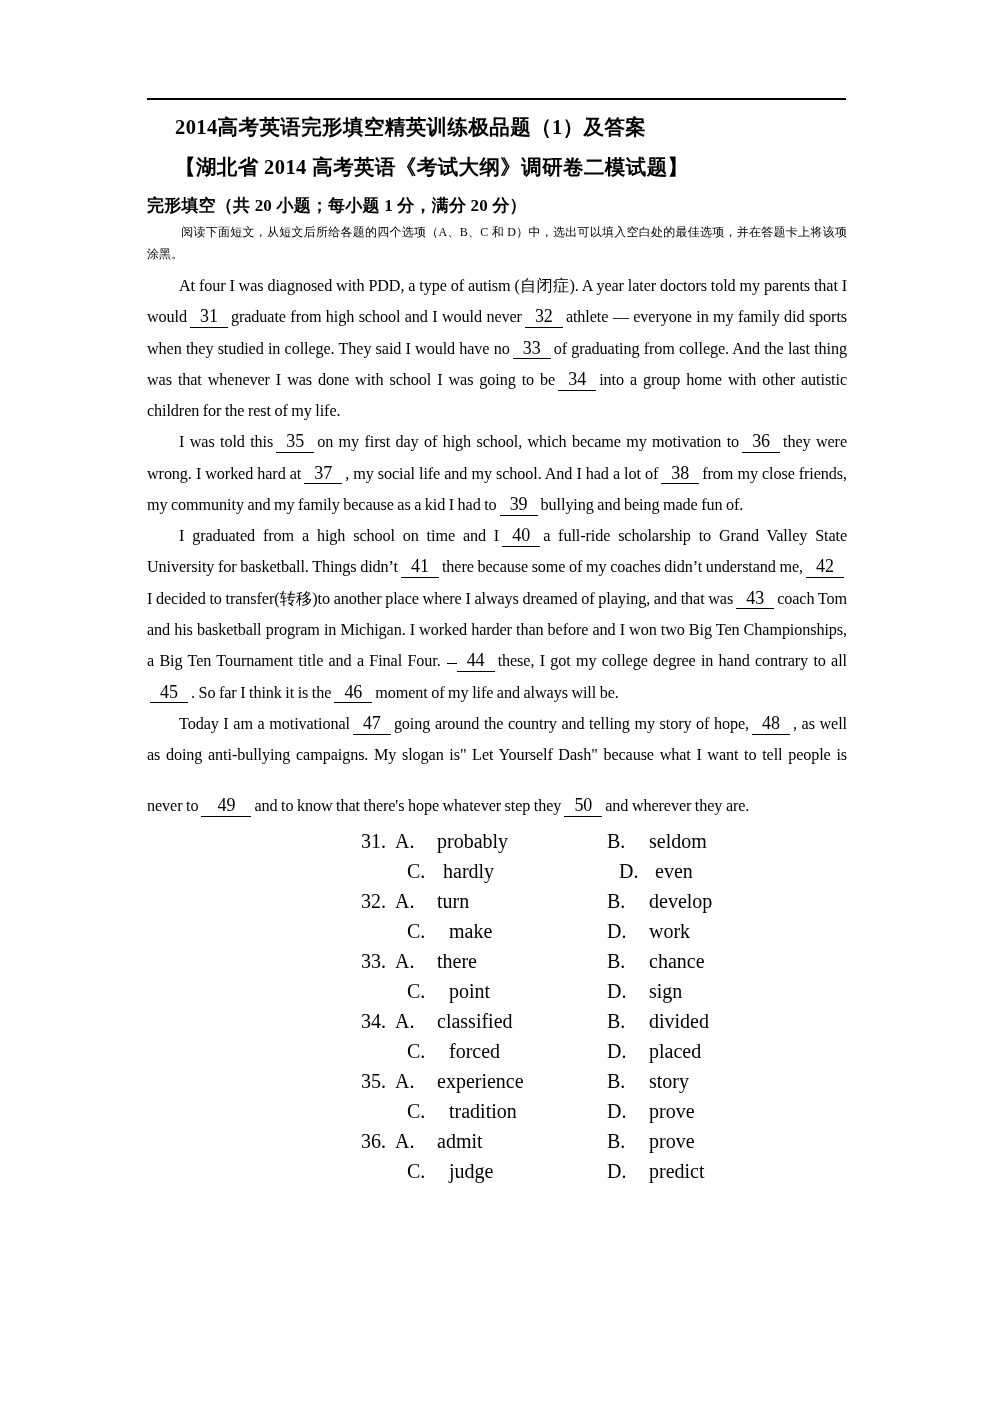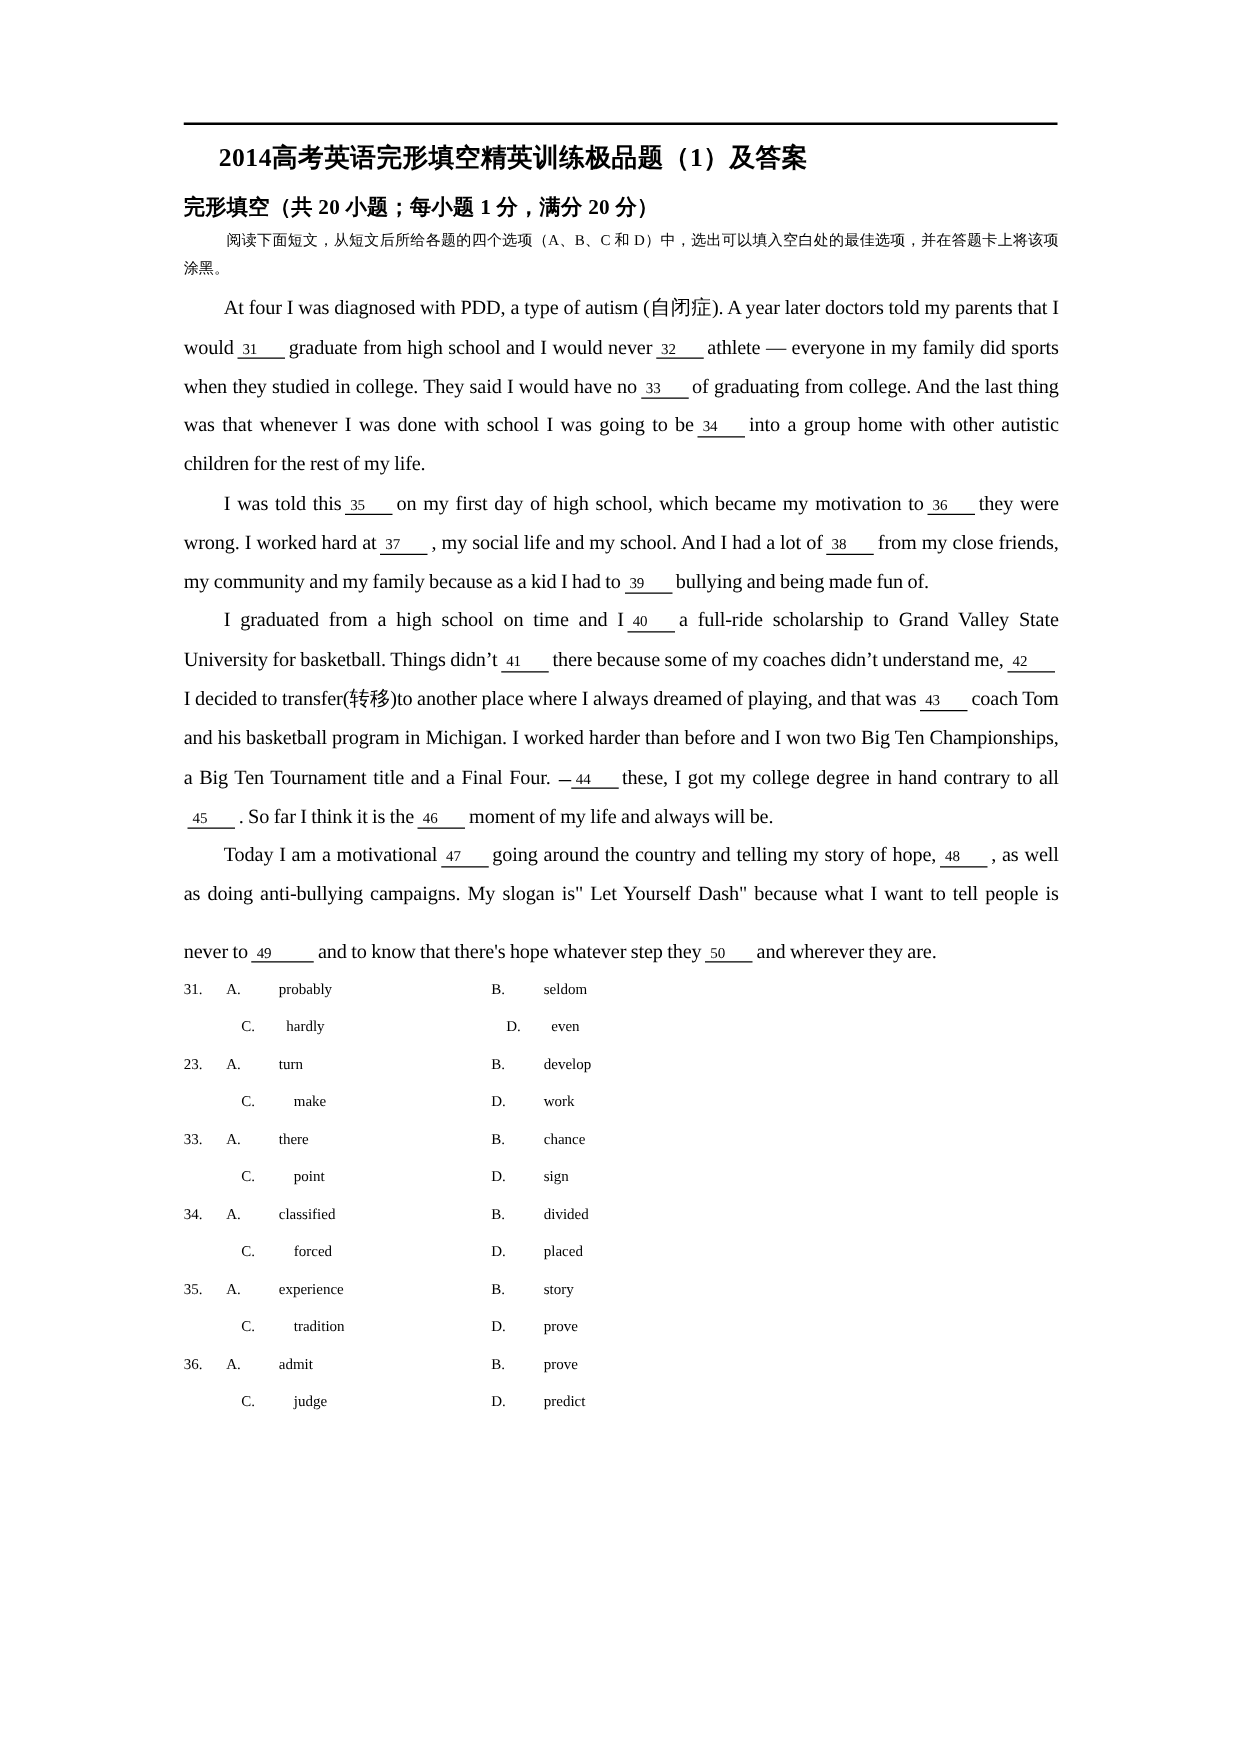--- a/index.html
+++ b/index.html
@@ -84,25 +84,26 @@
     text-align: justify;
     text-justify: inter-word;
     letter-spacing: -0.1px;
     word-spacing: -0.4px;
   }
   .passage p .ind { display: inline-block; width: 32px; }
 
   .blank {
     display: inline-block;
     border-bottom: 1.4px solid #000;
+    text-align: center;
     min-width: 30px;
     padding: 0 4px 0 4px;
     margin: 0 3px;
     line-height: 1.15;
-    font-size: 12px;
+    font-size: 18px;
   }
   .blank.wide { min-width: 42px; margin-top: 24px; }
   .blank.lead {
     margin-left: 0;
   }
   .dot-artifact {
     display: inline-block;
     width: 10px;
     border-bottom: 1.4px solid #000;
     margin-left: 6px;
@@ -111,21 +112,22 @@
 
   
   .options {
     margin-top: 8px;
   }
   .opt-row {
     display: flex;
     align-items: baseline;
     line-height: 1.0;
     height: 30px;
-    font-size: 12px;
+    font-size: 20px;
+    justify-content: flex-end;
   }
   .opt-num {
     width: 34px;
     flex: 0 0 34px;
     text-align: left;
   }
   .opt-cell {
     display: flex;
     align-items: baseline;
   }
@@ -142,20 +144,21 @@
 </head>
 <body>
 
 <div class="page">
 
   <div class="header-rule"></div>
 
   <div class="content">
 
     <div class="doc-title">2014高考英语完形填空精英训练极品题（1）及答案</div>
+    <div class="doc-subtitle">【湖北省 2014 高考英语《考试大纲》调研卷二模试题】</div>
 
     <div class="section-heading">完形填空（共 20 小题；每小题 1 分，满分 20 分）</div>
 
     <div class="directions">
       <span class="ind"></span><span>阅读下面短文，从短文后所给各题的四个选项（A、B、C 和 D）中，选出可以填入空</span><span>白处的最佳选项，并在答题卡上将该项涂黑。</span>
     </div>
 
     <div class="passage">
 
       <p><span class="ind"></span><span>At four I was diagnosed with PDD, a type of autism (自闭症). A year later doctors told my parents that I would</span><span class="blank">31</span><span>graduate from high school and I would never</span><span class="blank">32</span><span>athlete — everyone in my family did sports when they studied in college.  They said I would have no</span><span class="blank">33</span><span>of graduating from college.  And the last thing was that whenever I was done with school I was going to be</span><span class="blank">34</span><span>into a group home with other autistic children for the rest of my life.</span></p>
@@ -187,21 +190,21 @@
             <span class="opt-letter indent">C.</span>
             <span class="opt-text">hardly</span>
           </span>
         <span class="opt-cell col-b">
             <span class="opt-letter indent">D.</span>
             <span class="opt-text">even</span>
           </span>
       </div>
 
       <div class="opt-row">
-        <span class="opt-num">23.</span>
+        <span class="opt-num">32.</span>
         <span class="opt-cell col-a">
             <span class="opt-letter">A.</span>
             <span class="opt-text pad">turn</span>
           </span>
         <span class="opt-cell col-b">
             <span class="opt-letter">B.</span>
             <span class="opt-text pad">develop</span>
           </span>
       </div>
       <div class="opt-row">

